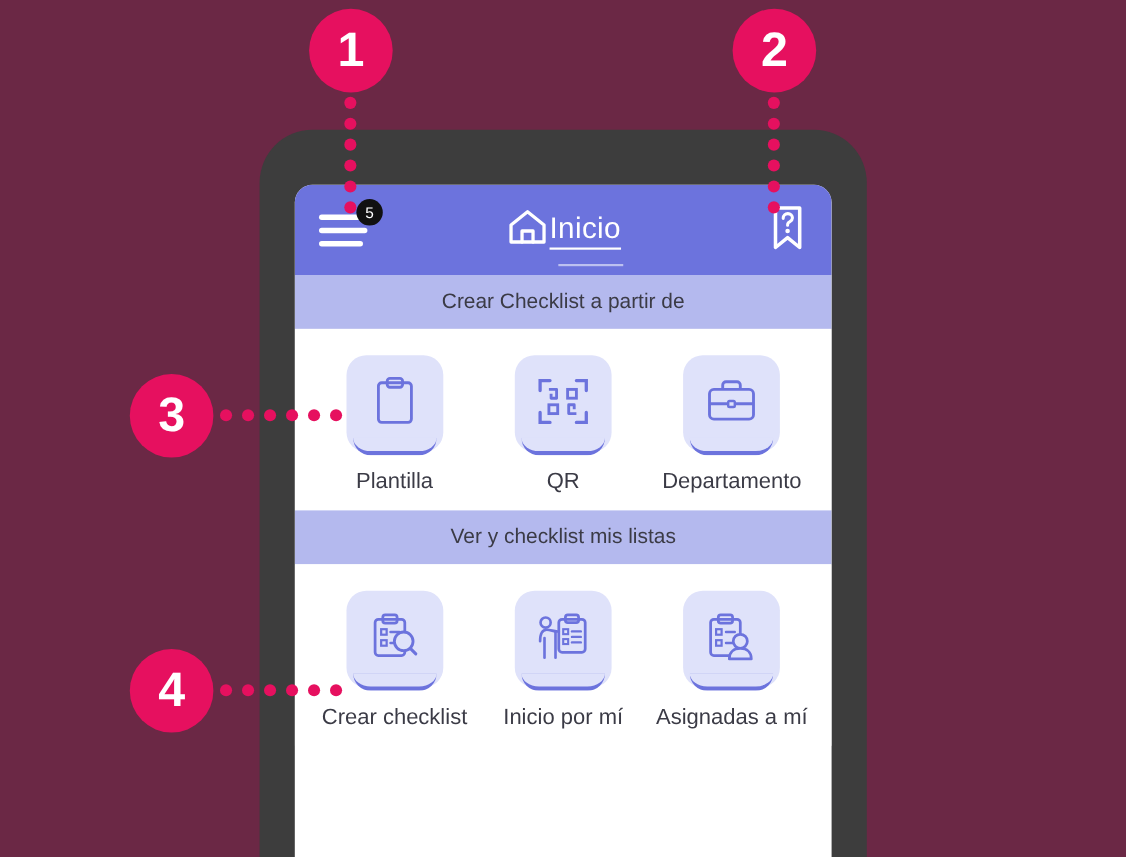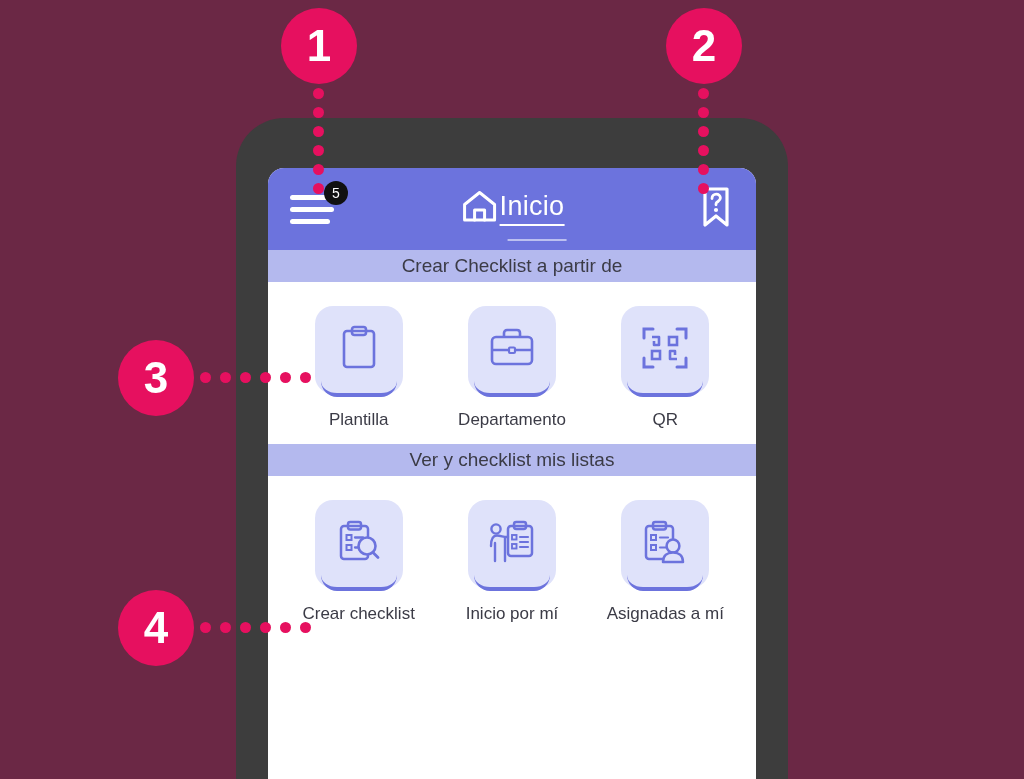--- a/index.html
+++ b/index.html
@@ -113,21 +113,21 @@
     left: 48px;
     right: -2px;
     bottom: -12px;
     height: 2px;
     background: rgba(255,255,255,0.55);
   }
 
   
   .section-bar {
     background: #b4b9ee;
-    height: 32px;
+    height: 49px;
     display: flex;
     align-items: center;
     justify-content: center;
     color: #3b3b46;
     font-size: 19px;
   }
 
   
   .tile-grid {
     display: flex;
@@ -158,21 +158,21 @@
     left: 6px;
     right: 6px;
     bottom: -3px;
     height: 16px;
     border-bottom: 4px solid #6c73dd;
     border-radius: 0 0 18px 18px;
     box-sizing: border-box;
   }
   .tile-label {
     margin-top: 16px;
-    font-size: 17px;
+    font-size: 20px;
     color: #3b3b46;
     text-align: center;
     white-space: nowrap;
   }
 
   
   .callout {
     position: absolute;
     width: 76px;
     height: 76px;
@@ -258,47 +258,47 @@
               <rect x="17" y="5" width="14" height="8" rx="2.5" stroke="#6c73dd" stroke-width="2.6" fill="none"></rect>
             </svg>
           </span>
         </div>
         <div class="tile-label">Plantilla</div>
       </div>
 
       <div class="tile">
         <div class="tile-icon-box">
           <span>
-            <svg width="52" height="48" viewBox="0 0 52 48" fill="none">
-              <rect x="6" y="13" width="40" height="27" rx="4" stroke="#6c73dd" stroke-width="2.6" fill="none"></rect>
-              <path d="M18 13 L18 9 C18 7.3 19.3 6 21 6 L31 6 C32.7 6 34 7.3 34 9 L34 13" stroke="#6c73dd" stroke-width="2.6" fill="none" stroke-linejoin="round"></path>
-              <line x1="6" y1="26" x2="46" y2="26" stroke="#6c73dd" stroke-width="2.6"></line>
-              <rect x="23" y="23.5" width="6" height="5.5" rx="1.2" stroke="#6c73dd" stroke-width="2.2" fill="#dfe2fa"></rect>
-            </svg>
-          </span>
-        </div>
-        <div class="tile-label">Departamento</div>
-      </div>
-
-      <div class="tile">
-        <div class="tile-icon-box">
-          <span>
             <svg width="50" height="50" viewBox="0 0 50 50" fill="none">
               <path d="M4 15 L4 6 L13 6" stroke="#6c73dd" stroke-width="3" stroke-linecap="round" fill="none"></path>
               <path d="M37 6 L46 6 L46 15" stroke="#6c73dd" stroke-width="3" stroke-linecap="round" fill="none"></path>
               <path d="M46 35 L46 44 L37 44" stroke="#6c73dd" stroke-width="3" stroke-linecap="round" fill="none"></path>
               <path d="M13 44 L4 44 L4 35" stroke="#6c73dd" stroke-width="3" stroke-linecap="round" fill="none"></path>
               <path d="M12 14 L19 14 L19 22 L14 22 L14 18" stroke="#6c73dd" stroke-width="2.6" fill="none" stroke-linejoin="round"></path>
               <rect x="29" y="14" width="8" height="8" stroke="#6c73dd" stroke-width="2.6" fill="none"></rect>
               <rect x="12" y="28" width="8" height="8" stroke="#6c73dd" stroke-width="2.6" fill="none"></rect>
               <path d="M37 36 L30 36 L30 28 L35 28 L35 32" stroke="#6c73dd" stroke-width="2.6" fill="none" stroke-linejoin="round"></path>
             </svg>
           </span>
         </div>
         <div class="tile-label">QR</div>
+      </div>
+
+      <div class="tile">
+        <div class="tile-icon-box">
+          <span>
+            <svg width="52" height="48" viewBox="0 0 52 48" fill="none">
+              <rect x="6" y="13" width="40" height="27" rx="4" stroke="#6c73dd" stroke-width="2.6" fill="none"></rect>
+              <path d="M18 13 L18 9 C18 7.3 19.3 6 21 6 L31 6 C32.7 6 34 7.3 34 9 L34 13" stroke="#6c73dd" stroke-width="2.6" fill="none" stroke-linejoin="round"></path>
+              <line x1="6" y1="26" x2="46" y2="26" stroke="#6c73dd" stroke-width="2.6"></line>
+              <rect x="23" y="23.5" width="6" height="5.5" rx="1.2" stroke="#6c73dd" stroke-width="2.2" fill="#dfe2fa"></rect>
+            </svg>
+          </span>
+        </div>
+        <div class="tile-label">Departamento</div>
       </div>
     </div>
 
     <div class="section-bar">Ver y checklist mis listas</div>
 
     <div class="tile-grid">
 
       <div class="tile">
         <div class="tile-icon-box">
           <span>

